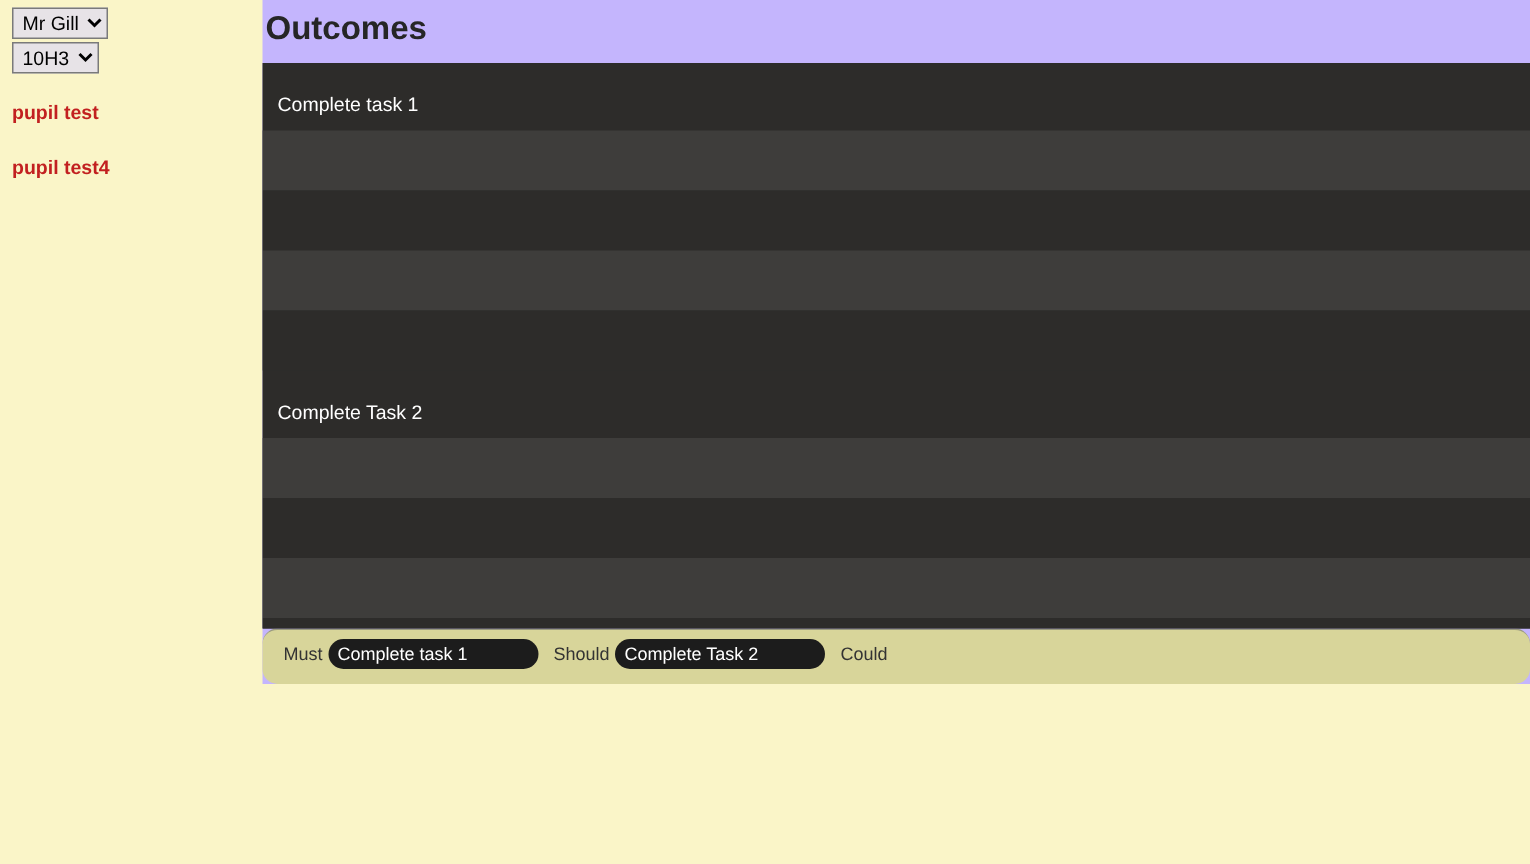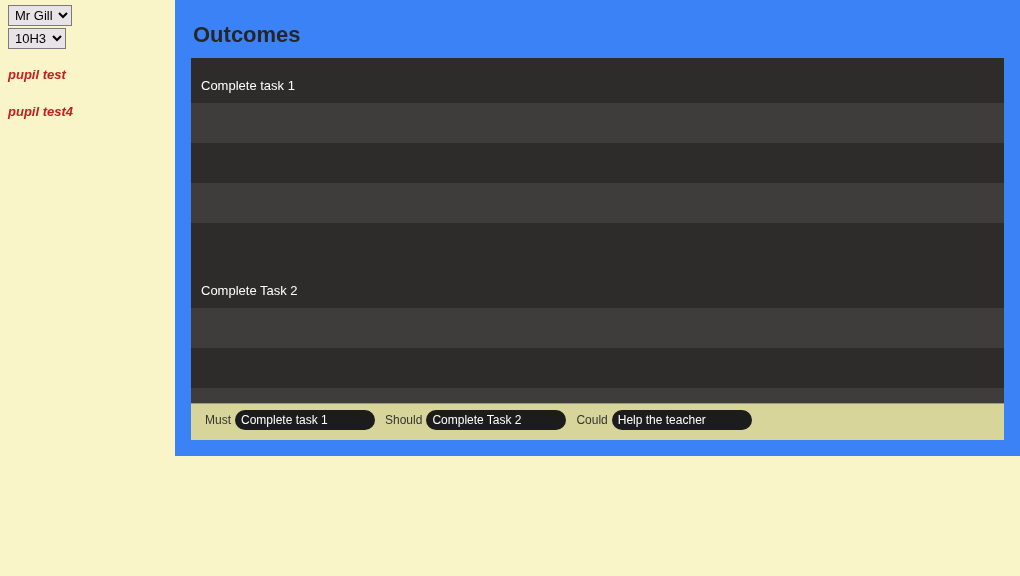--- a/index.html
+++ b/index.html
@@ -18,34 +18,34 @@
   }
   .sel {
     margin-bottom: 2px;
   }
   .sel select {
     font-size: 13px;
     background: #e7e3e7;
     border: 1px solid #7a7a7a;
     padding: 1px 2px;
   }
-  .pupils { margin-top: 18px; font-style: italic; }
+  .pupils { margin-top: 18px; }
   .pupil {
     color: #c22020;
     font-weight: bold;
     font-size: 13px;
     margin-bottom: 22px;
     cursor: pointer;
   }
   .main {
     flex: 1;
     display: flex;
     flex-direction: column;
-    padding: 16px;
-    background: #3b82f6;
+    padding: 0;
+    background: #c4b5fd;
   }
   .title {
     color: #262626;
     font-size: 22px;
     font-weight: bold;
     padding: 6px 2px 10px 2px;
   }
   .board {
     flex: 1;
     background: #2d2c2a;
@@ -68,20 +68,21 @@
   .dark  { background: #2d2c2a; }
   .bottom-bar {
     background: #d8d59a;
     border-top: 1px solid #9a9a80;
     padding: 6px 8px 10px 8px;
     display: flex;
     align-items: center;
     gap: 4px;
     font-size: 12px;
     color: #333;
+    border-radius: 10px;
   }
   .pill {
     background: #1c1c1c;
     color: #fff;
     border: none;
     border-radius: 10px;
     padding: 3px 10px 3px 6px;
     width: 140px;
     font-size: 12px;
     font-family: inherit;
@@ -140,16 +141,15 @@
         </div>
       </div>
     </div>
 
     <div class="bottom-bar">
       <span class="lbl">Must</span>
       <input class="pill" value="Complete task 1" style="">
       <span class="lbl">Should</span>
       <input class="pill" value="Complete Task 2" style="">
       <span class="lbl">Could</span>
-      <input class="pill" value="Help the teacher" style="">
     </div>
   </div>
 </div>
 
 </body></html>

